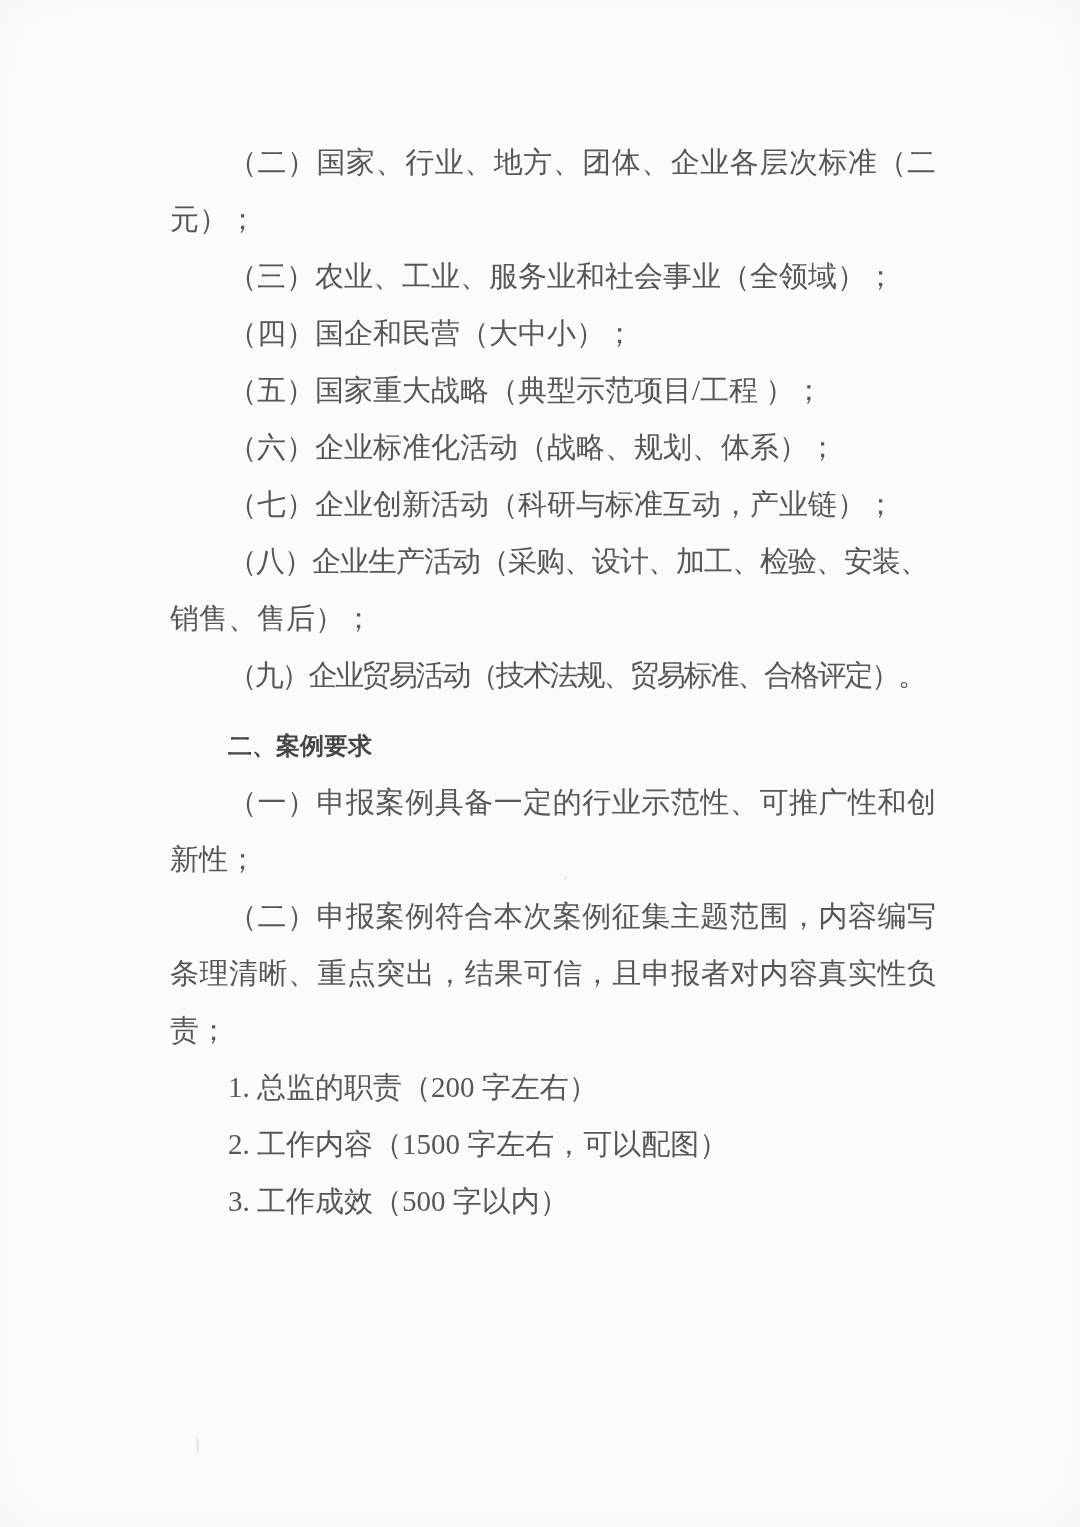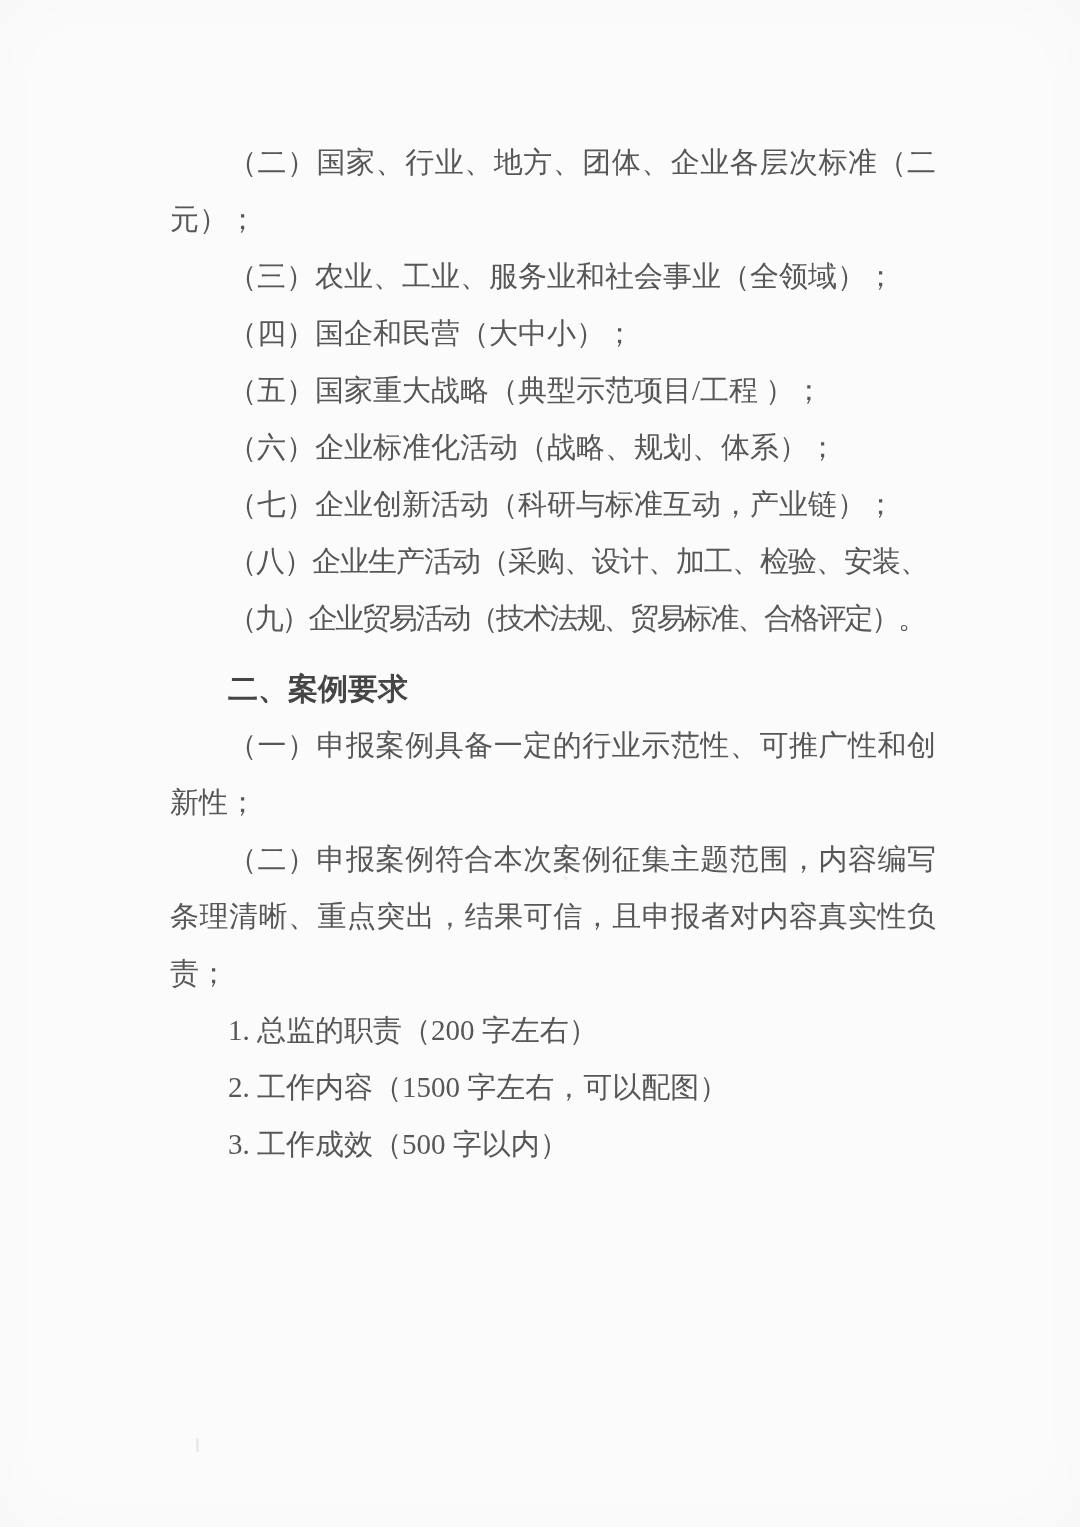--- a/index.html
+++ b/index.html
@@ -41,21 +41,21 @@
   }
   .line.condense {
     letter-spacing: -1px;
   }
   .line.condense-more {
     letter-spacing: -2.2px;
   }
   .line.heading {
     font-family: "Liberation Sans", "DejaVu Sans", sans-serif;
     font-weight: 700;
-    font-size: 30px;
+    font-size: 24px;
     color: var(--heading-color, #454545);
   }
   .para.before-gap {
     margin-top: 13px;
   }
   .artifact {
     position: absolute;
     background: #dcdcdc;
     opacity: 0.55;
     border-radius: 2px;
@@ -100,20 +100,21 @@
     <div class="para">
       <div class="line indent">（六）企业标准化活动（战略、规划、体系）；</div>
     </div>
 
     <div class="para">
       <div class="line indent">（七）企业创新活动（科研与标准互动，产业链）；</div>
     </div>
 
     <div class="para">
       <div class="line indent condense">（八）企业生产活动（采购、设计、加工、检验、安装、</div>
+      <div class="line">销售、售后）；</div>
     </div>
 
     <div class="para">
       <div class="line indent condense-more">（九）企业贸易活动（技术法规、贸易标准、合格评定）。</div>
     </div>
 
     <div class="para before-gap">
       <div class="line indent heading">二、案例要求</div>
     </div>
 

